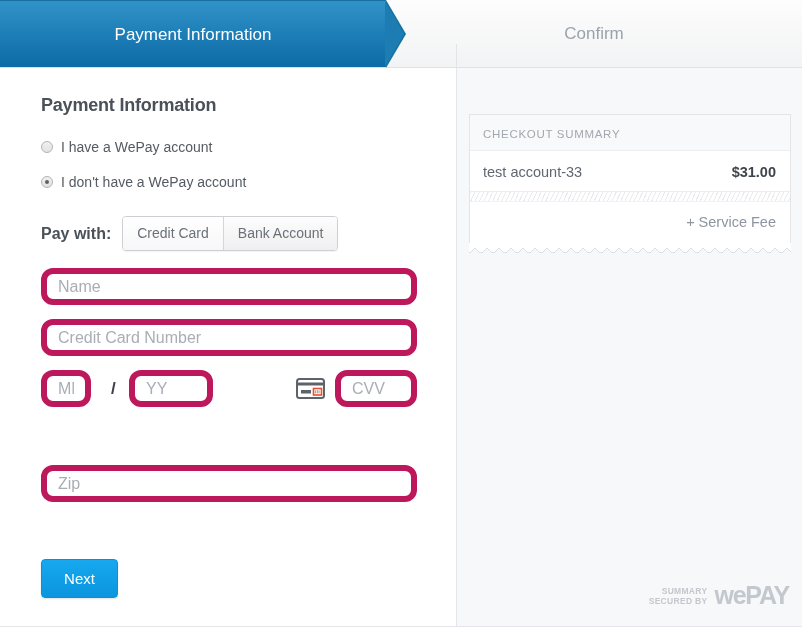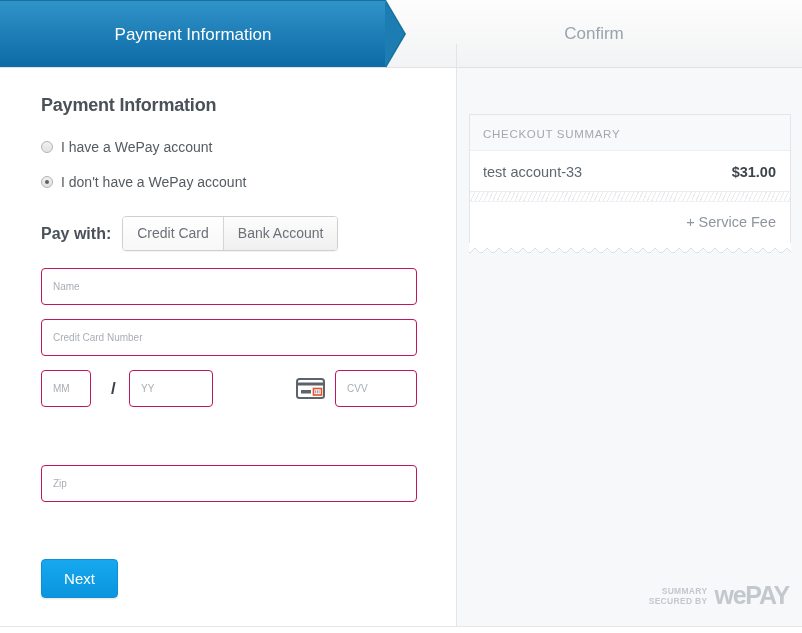--- a/index.html
+++ b/index.html
@@ -169,25 +169,25 @@
     background: linear-gradient(to bottom,#fdfdfd,#efefef);
     box-sizing: border-box;
   }
   .tog.active {
     background: linear-gradient(to bottom,#ffffff,#f7f7f7);
   }
   .tog + .tog { border-left: 1px solid #d2d6da; }
 
   .field {
     position: absolute;
-    border: 1px solid #be185d;
-    border-radius: 4px;
-    background: #ffffff;
-    box-sizing: border-box;
-    font-size: 10px;
+    border: 6px solid #be185d;
+    border-radius: 12px;
+    background: #ffffff;
+    box-sizing: border-box;
+    font-size: 16px;
     color: #a9aeb5;
     padding: 0 11px;
     line-height: 35px;
     height: 37px;
     font-family: "Liberation Sans", sans-serif;
     outline: none;
   }
   .field::placeholder { color: #a9aeb5; opacity: 1; }
   .f-name { left: 41px; top: 200px; width: 376px; }
   .f-ccnum { left: 41px; top: 251px; width: 376px; }

